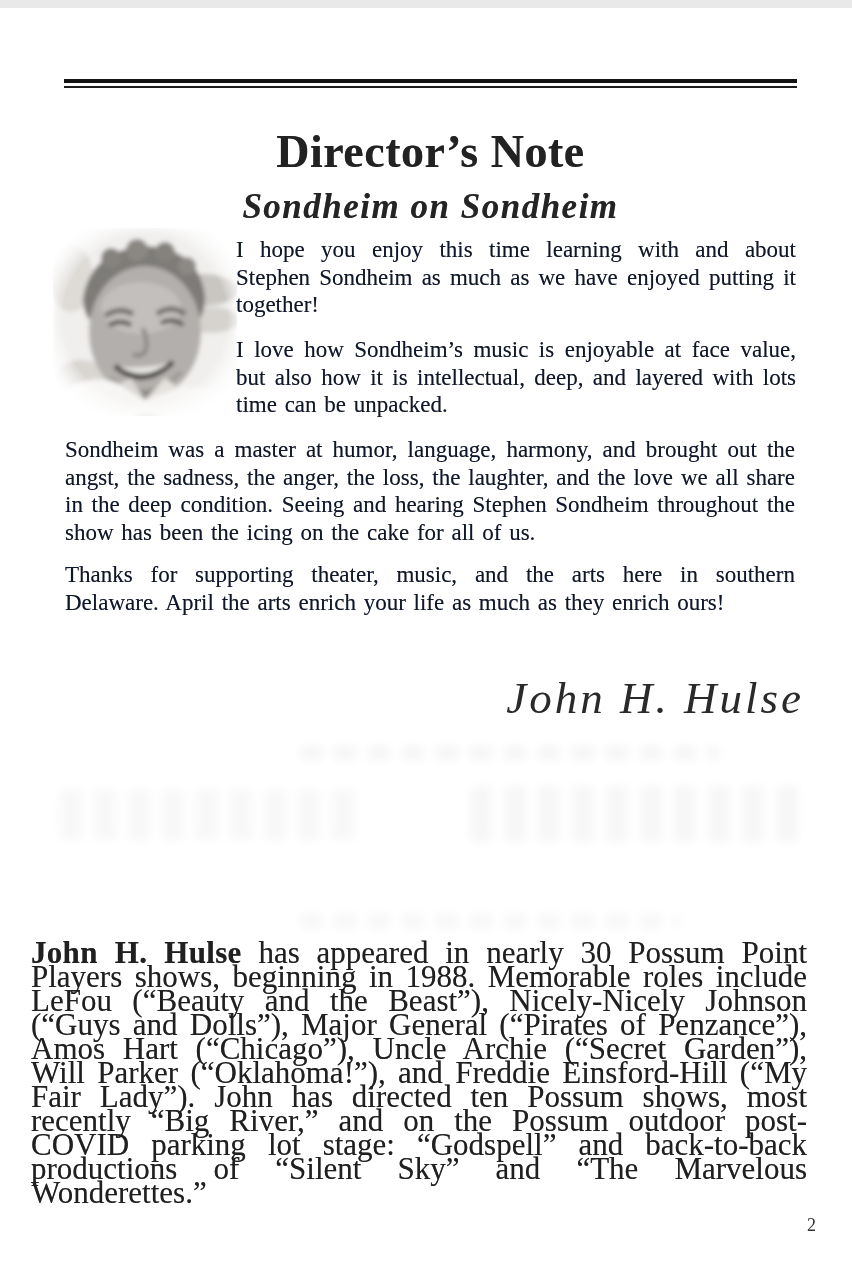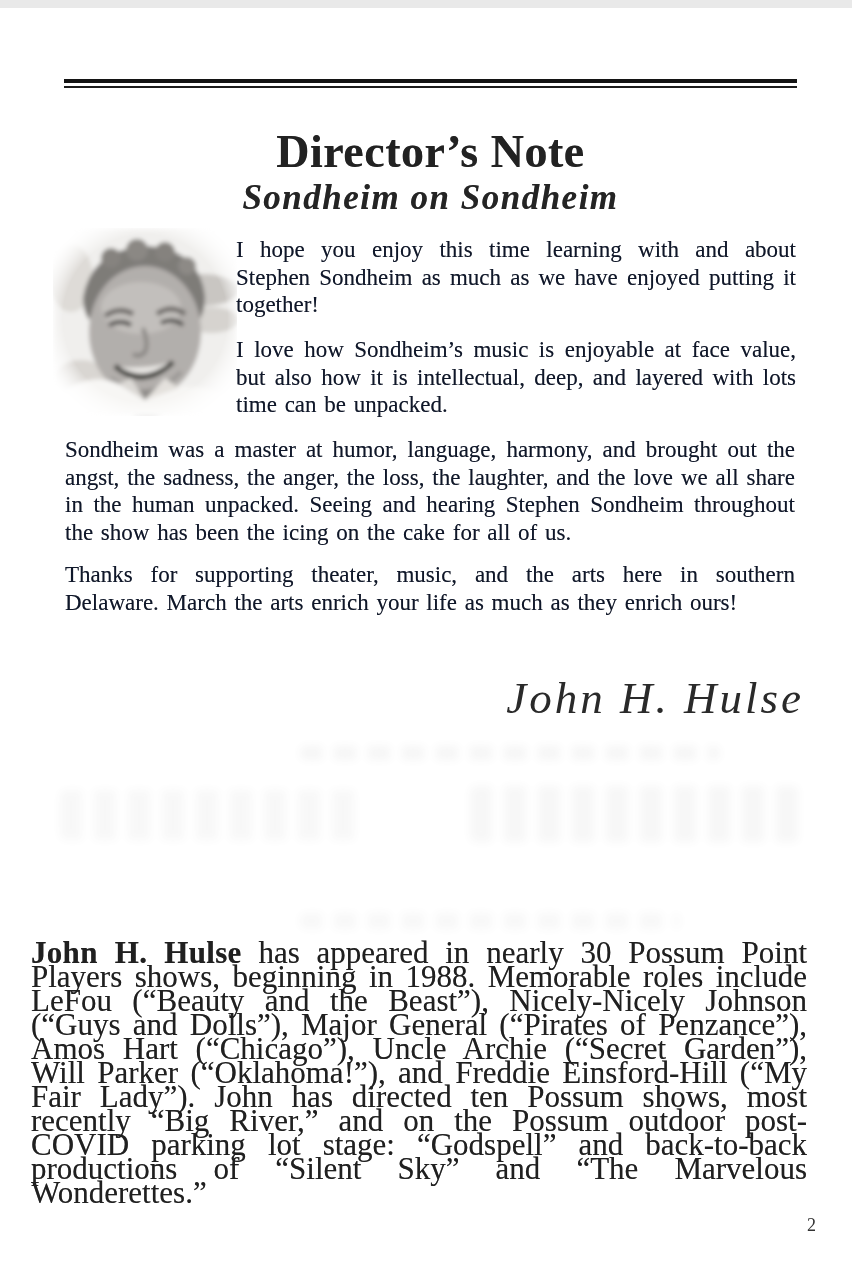--- a/index.html
+++ b/index.html
@@ -20,21 +20,21 @@
   }
   .doc-title{
     position:absolute;left:64px;top:88px;width:733px;
     text-align:center;
     font-size:46px;line-height:50px;
     letter-spacing:0.5px;
     color:#222;
     text-shadow:0 0 0.6px rgba(0,0,0,.45);
   }
   .doc-subtitle{
-    position:absolute;left:64px;top:140px;width:733px;
+    position:absolute;left:64px;top:149px;width:733px;
     text-align:center;
     font-style:italic;
     font-size:35px;line-height:42px;
     letter-spacing:1.5px;
     color:#242424;
     text-shadow:0 0 0.6px rgba(0,0,0,.4);
   }
   .photo{
     position:absolute;left:53px;top:220px;width:184px;height:188px;
   }
@@ -147,22 +147,22 @@
 
         <path d="M2,188 L2,170 Q36,142 66,156 L92,172 Q124,146 182,170 L182,188 Z" fill="#f7f6f4"></path>
         <path d="M66,156 L92,172 L78,150 Z" fill="#dcd9d5"></path>
         <path d="M92,172 L112,150 L126,160 Z" fill="#e4e1dd"></path>
       </g>
     </svg>
   </div>
 
   <p class="body-par par-beside par-1">I hope you enjoy this time learning with and about Stephen Sondheim as much as we have enjoyed putting it together!</p>
   <p class="body-par par-beside par-2">I love how Sondheim’s music is enjoyable at face value, but also how it is intellectual, deep, and layered with lots time can be unpacked.</p>
-  <p class="body-par par-full par-3">Sondheim was a master at humor, language, harmony, and brought out the angst, the sadness, the anger, the loss, the laughter, and the love we all share in the human unpacked. Seeing and hearing Stephen Sondheim throughout the show has been the icing on the cake for all of us.</p>
-  <p class="body-par par-full par-4">Thanks for supporting theater, music, and the arts here in southern Delaware. March the arts enrich your life as much as they enrich ours!</p>
+  <p class="body-par par-full par-3">Sondheim was a master at humor, language, harmony, and brought out the angst, the sadness, the anger, the loss, the laughter, and the love we all share in the deep condition. Seeing and hearing Stephen Sondheim throughout the show has been the icing on the cake for all of us.</p>
+  <p class="body-par par-full par-4">Thanks for supporting theater, music, and the arts here in southern Delaware. April the arts enrich your life as much as they enrich ours!</p>
 
   <div class="signature">John H. Hulse</div>
 
   <div class="ghost ghost-1"></div>
   <div class="ghost ghost-2"></div>
   <div class="ghost ghost-3"></div>
   <div class="ghost ghost-4"></div>
 
   <p class="bio"><strong>John H. Hulse</strong><span> has appeared in nearly 30 Possum Point Players shows, beginning in 1988. Memorable roles include LeFou (“Beauty and the Beast”), Nicely-Nicely Johnson (“Guys and Dolls”), Major General (“Pirates of Penzance”), Amos Hart (“Chicago”), Uncle Archie (“Secret Garden”), Will Parker (“Oklahoma!”), and Freddie Einsford-Hill (“My Fair Lady”). John has directed ten Possum shows, most recently “Big River,” and on the Possum outdoor post-COVID parking lot stage: “Godspell” and back-to-back productions of “Silent Sky” and “The Marvelous Wonderettes.”</span></p>
 

